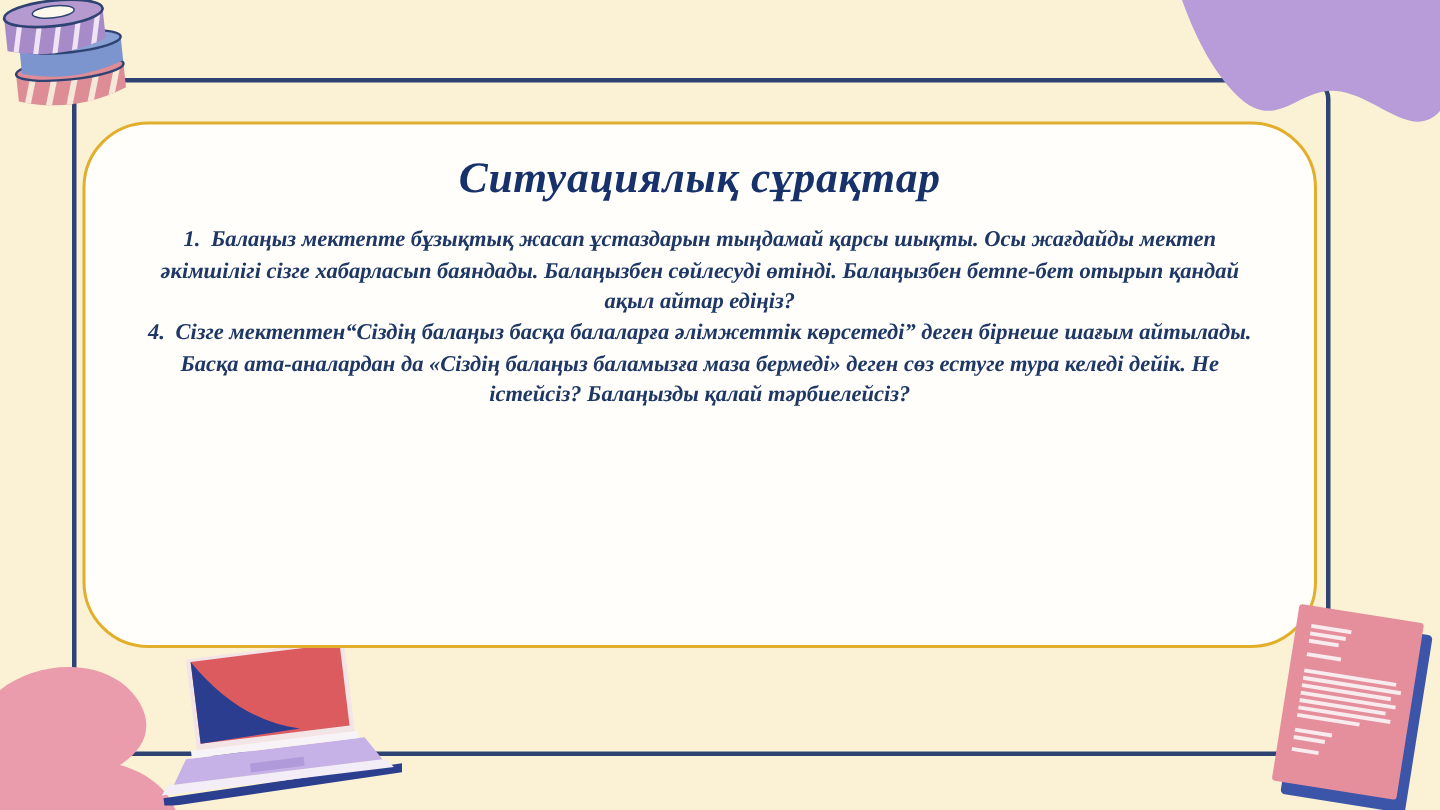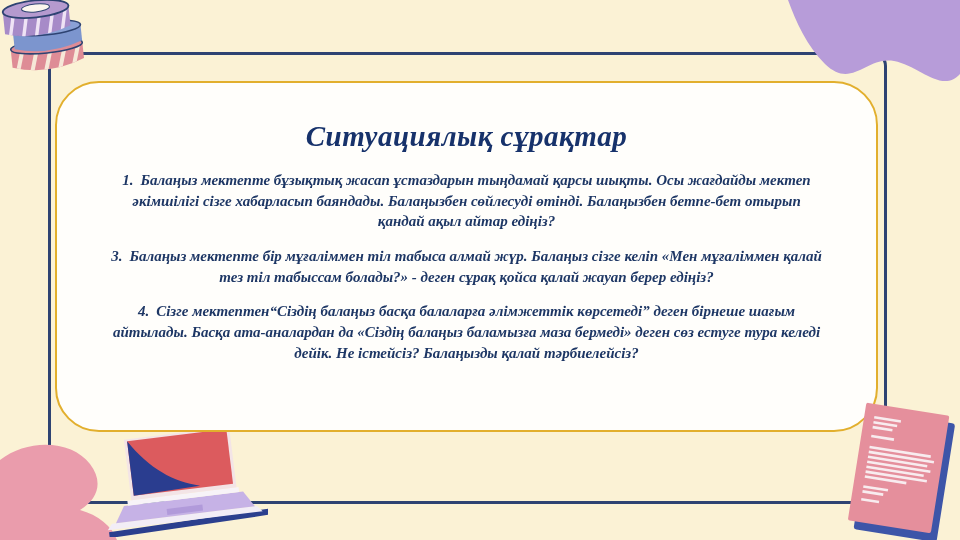--- a/index.html
+++ b/index.html
@@ -8,25 +8,25 @@
 
   
   .frame{position:absolute;left:48px;top:52px;width:839px;height:452px;
          box-sizing:border-box;border:3px solid #2E4372;border-radius:14px;background:transparent;}
 
   
   .card{position:absolute;left:55px;top:81px;width:823px;height:351px;
         box-sizing:border-box;background:#FFFEFB;border:2px solid #E2AF2D;border-radius:44px;
         padding:20px 40px 0 40px;}
 
-  .title{margin:17px;text-align:center;font-size:29px;font-weight:bold;font-style:italic;
+  .title{margin:0;text-align:center;font-size:29px;font-weight:bold;font-style:italic;
          color:#17326B;letter-spacing:.5px;}
 
   .questions{margin-top:14px;}
-  .q{margin:14px;text-align:center;font-size:15px;font-weight:bold;font-style:italic;
+  .q{margin:0;text-align:center;font-size:15px;font-weight:bold;font-style:italic;
      color:#1E3765;line-height:1.38;}
   .q-num{margin-right:7px;}
 
   svg{position:absolute;display:block;}
   .deco-tape{left:-4px;top:-4px;}
   .deco-blob-tr{left:780px;top:0;}
   .deco-blob-bl{left:0;top:430px;}
   .deco-laptop{left:78px;top:432px;}
   .deco-notebook{left:845px;top:402px;}
 </style>
@@ -34,21 +34,20 @@
 <body>
 
 <div class="slide">
 
   <div class="frame"></div>
 
   <div class="card">
     <h1 class="title">Ситуациялық сұрақтар</h1>
     <div class="questions">
       <p class="q"><span class="q-num">1.</span><span>Балаңыз мектепте бұзықтық жасап ұстаздарын тыңдамай қарсы шықты. Осы жағдайды мектеп әкімшілігі сізге хабарласып баяндады. Балаңызбен сөйлесуді өтінді. Балаңызбен бетпе-бет отырып қандай ақыл айтар едіңіз?</span></p>
-      <p class="q"><span class="q-num">3.</span><span>Балаңыз мектепте бір мұғаліммен тіл табыса алмай жүр. Балаңыз сізге келіп «Мен мұғаліммен қалай тез тіл табыссам болады?» - деген сұрақ қойса қалай жауап берер едіңіз?</span></p>
       <p class="q"><span class="q-num">4.</span><span>Сізге мектептен“Сіздің балаңыз басқа балаларға әлімжеттік көрсетеді” деген бірнеше шағым айтылады. Басқа ата-аналардан да «Сіздің балаңыз баламызға маза бермеді»  деген сөз естуге тура келеді дейік. Не істейсіз? Балаңызды қалай тәрбиелейсіз?</span></p>
     </div>
   </div>
 
   <svg class="deco-blob-tr" width="180" height="130" viewBox="0 0 180 130">
     <path d="M8,0 L180,0 L180,74 C162,94 140,66 114,61 C86,56 72,90 45,64 C27,46 16,22 8,0 Z" fill="#B79CD9"></path>
   </svg>
 
   <svg class="deco-tape" width="120" height="95" viewBox="0 0 120 95">
     <defs>

